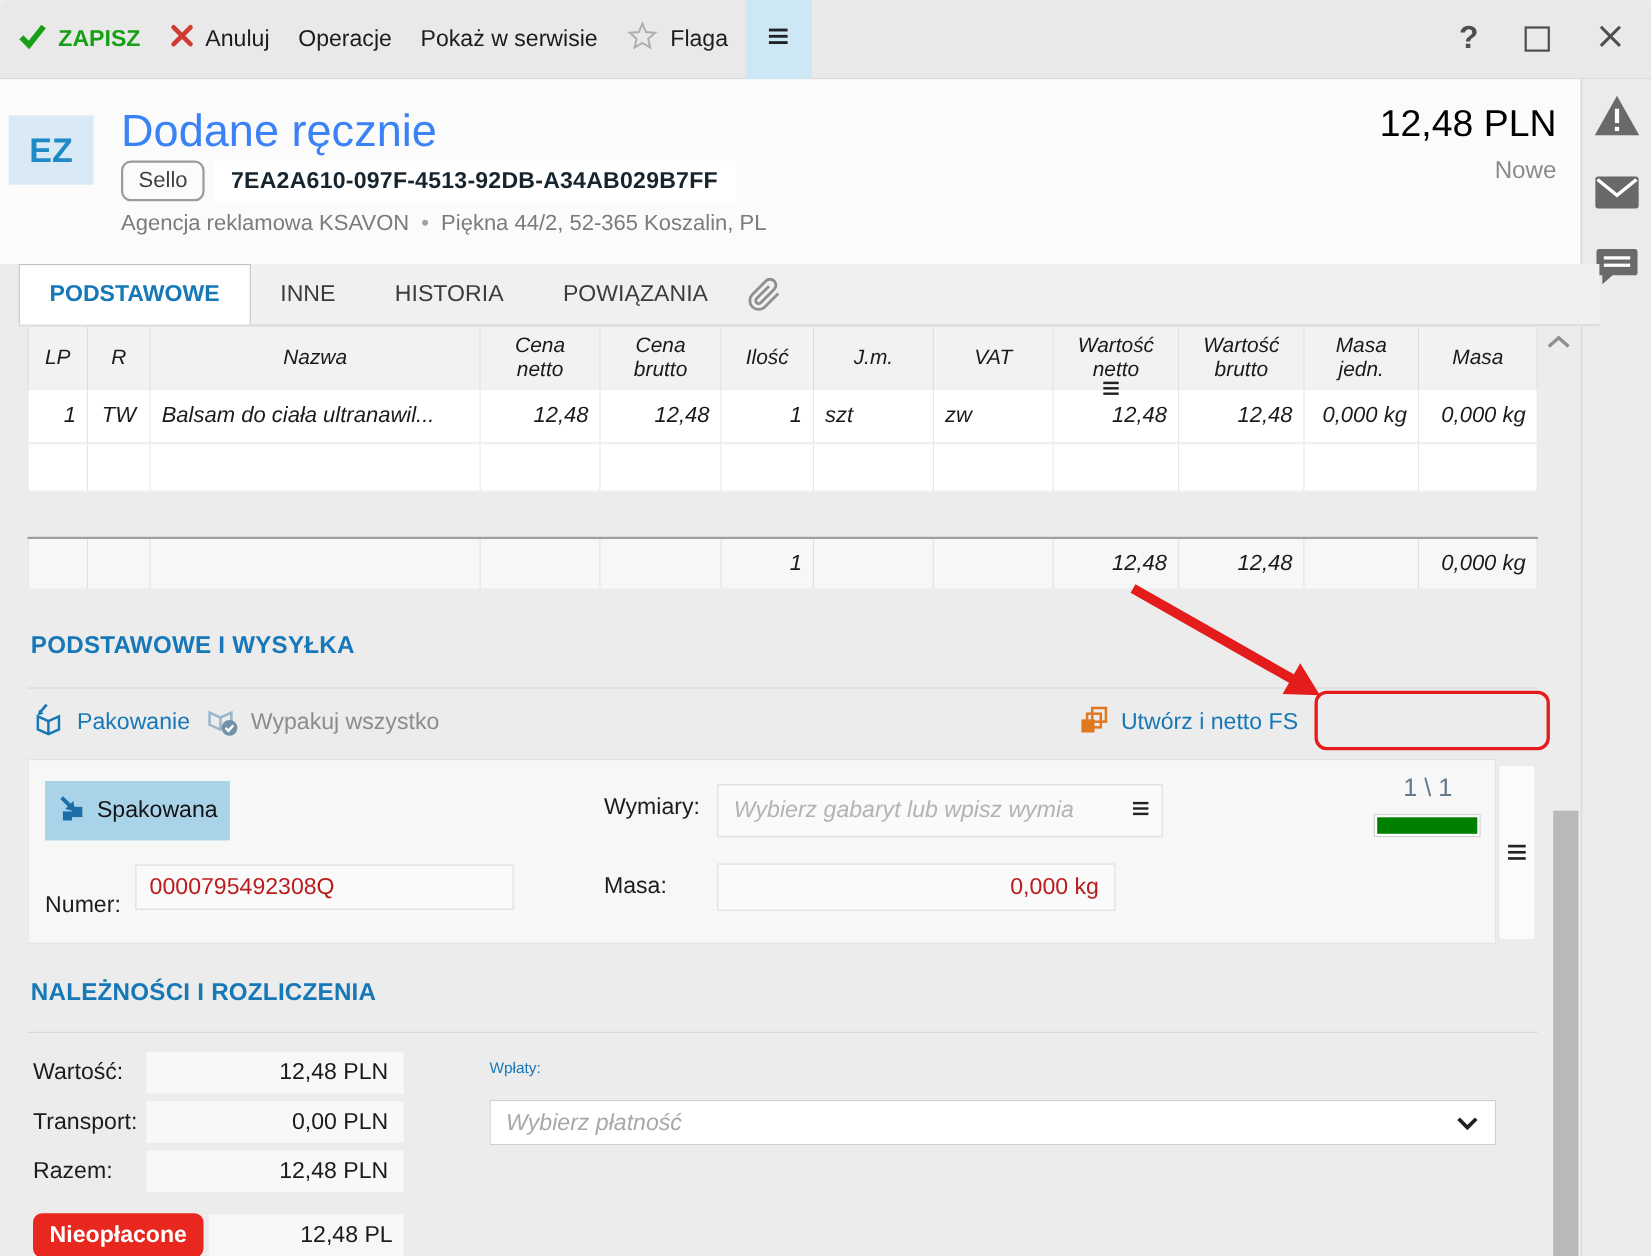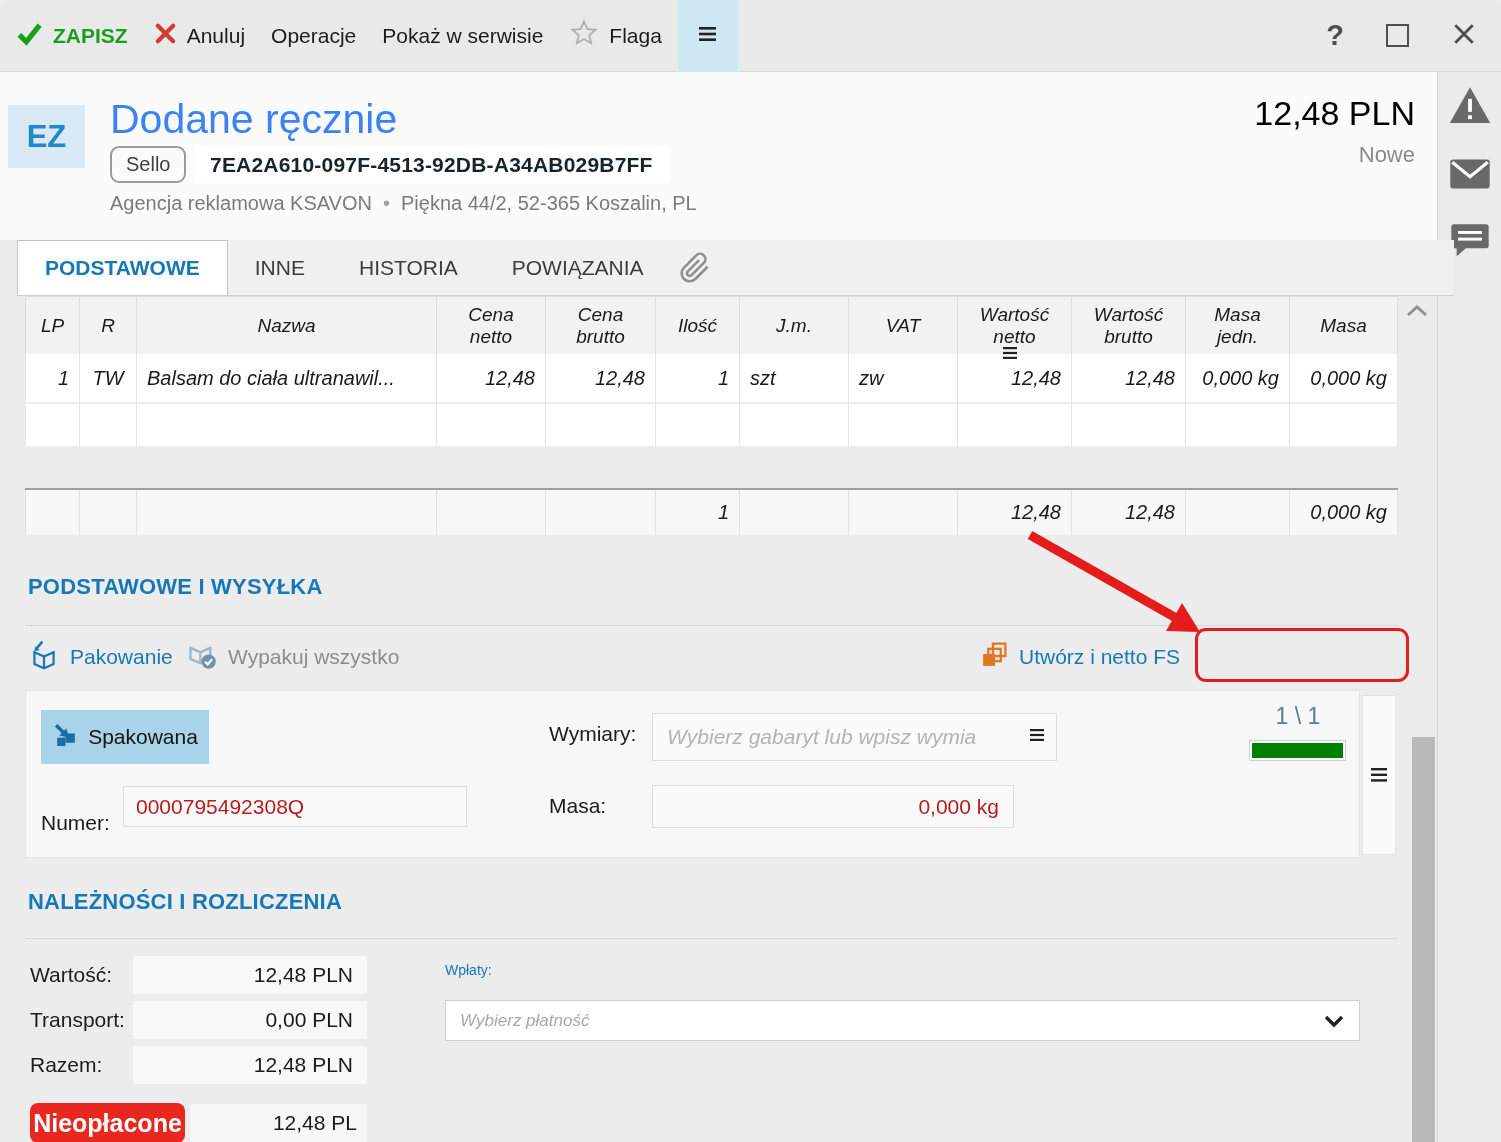--- a/index.html
+++ b/index.html
@@ -95,27 +95,27 @@
   .page-ind { position:absolute; left:1225px; top:12px; width:94px; text-align:center; font-size:23px; color:#64798c; }
   .progress { position:absolute; left:1223px; top:49px; width:97px; height:21px; border:1px solid #d0d0d0; background:#fff; padding:2px; }
   .progress-fill { width:100%; height:100%; background:#008000; }
   .panel-side { position:absolute; left:1362px; top:455px; width:34px; height:160px; background:#fbfbfb; border:1px solid #e3e3e3;
     display:flex; align-items:center; justify-content:center; }
   
   .pay-label { position:absolute; left:30px; font-size:21px; color:#1c1c1c; }
   .pay-field { position:absolute; left:133px; width:234px; height:38px; background:#f8f8f8;
     display:flex; align-items:center; justify-content:flex-end; padding:0 14px; font-size:21px; }
   .unpaid-badge { position:absolute; left:30px; top:863px; width:155px; height:40px; background:#e8281e; border-radius:8px;
-    color:#fff; font-weight:700; font-size:25px; display:flex; align-items:center; justify-content:center; }
+    color:#fff; font-weight:700; font-size:21px; display:flex; align-items:center; justify-content:center; }
   .unpaid-field { position:absolute; left:190px; top:864px; width:177px; height:38px; background:#f7f7f7;
     display:flex; align-items:center; justify-content:flex-end; padding:0 10px; font-size:21px; }
   .wplaty-label { position:absolute; left:445px; top:722px; font-size:14px; color:#1778b8; }
   .dropdown { position:absolute; left:445px; top:760px; width:915px; height:41px; background:#fff; border:1px solid #cfcfcf; }
   .dropdown input { width:100%; height:100%; border:none; outline:none; background:transparent;
-    padding:0 44px 0 14px; font-size:17px; font-family:inherit; }
+    padding:0 44px 0 14px; font-size:21px; font-family:inherit; }
   .dropdown input::placeholder { color:#a8a8a8; font-style:italic; }
   .dd-chev { position:absolute; right:13px; top:11px; }
   
   .scroll-thumb { position:absolute; left:1412px; top:497px; width:23px; height:405px; background:#b9b9b9; }
 </style>
 </head>
 <body>
 
 <div class="window">
 

